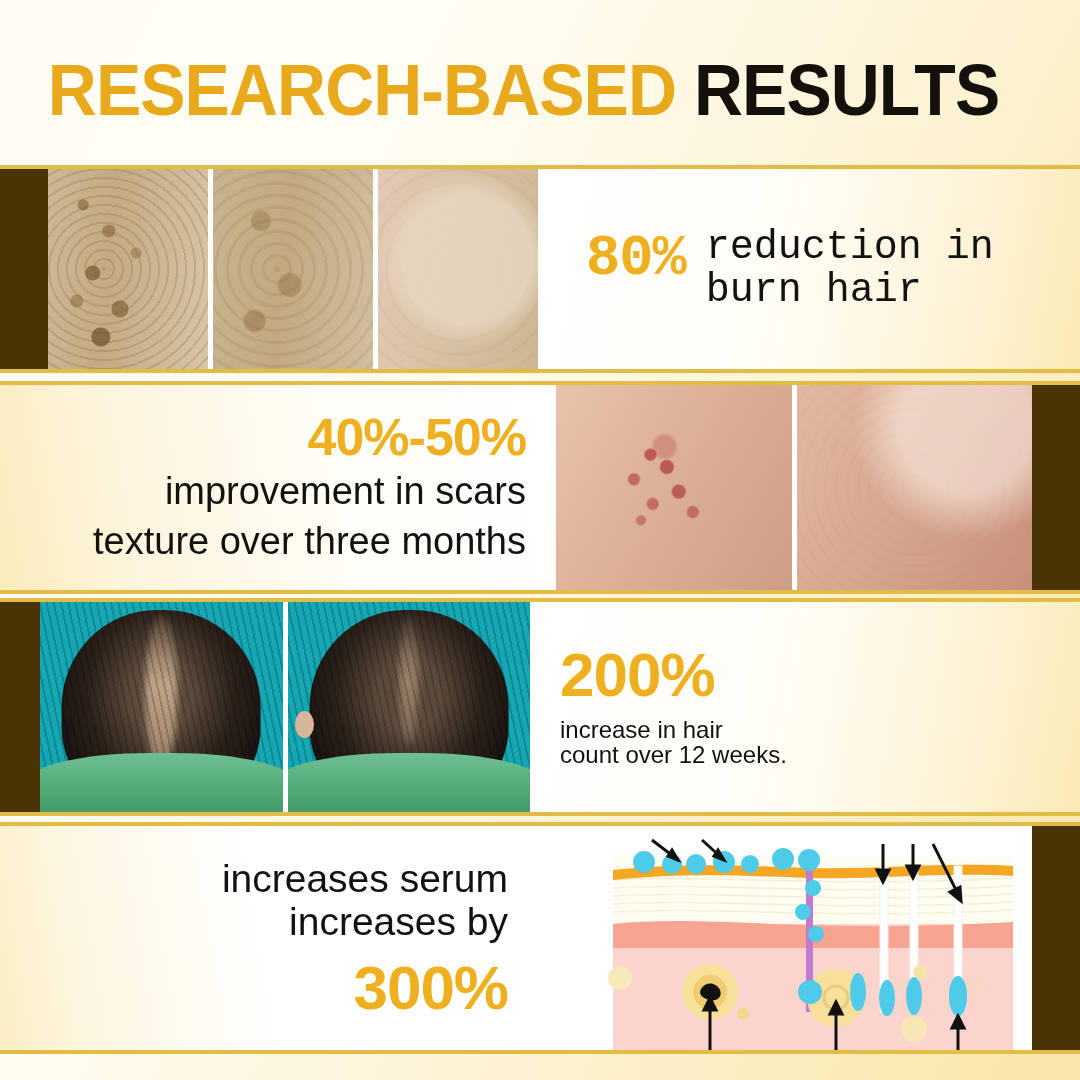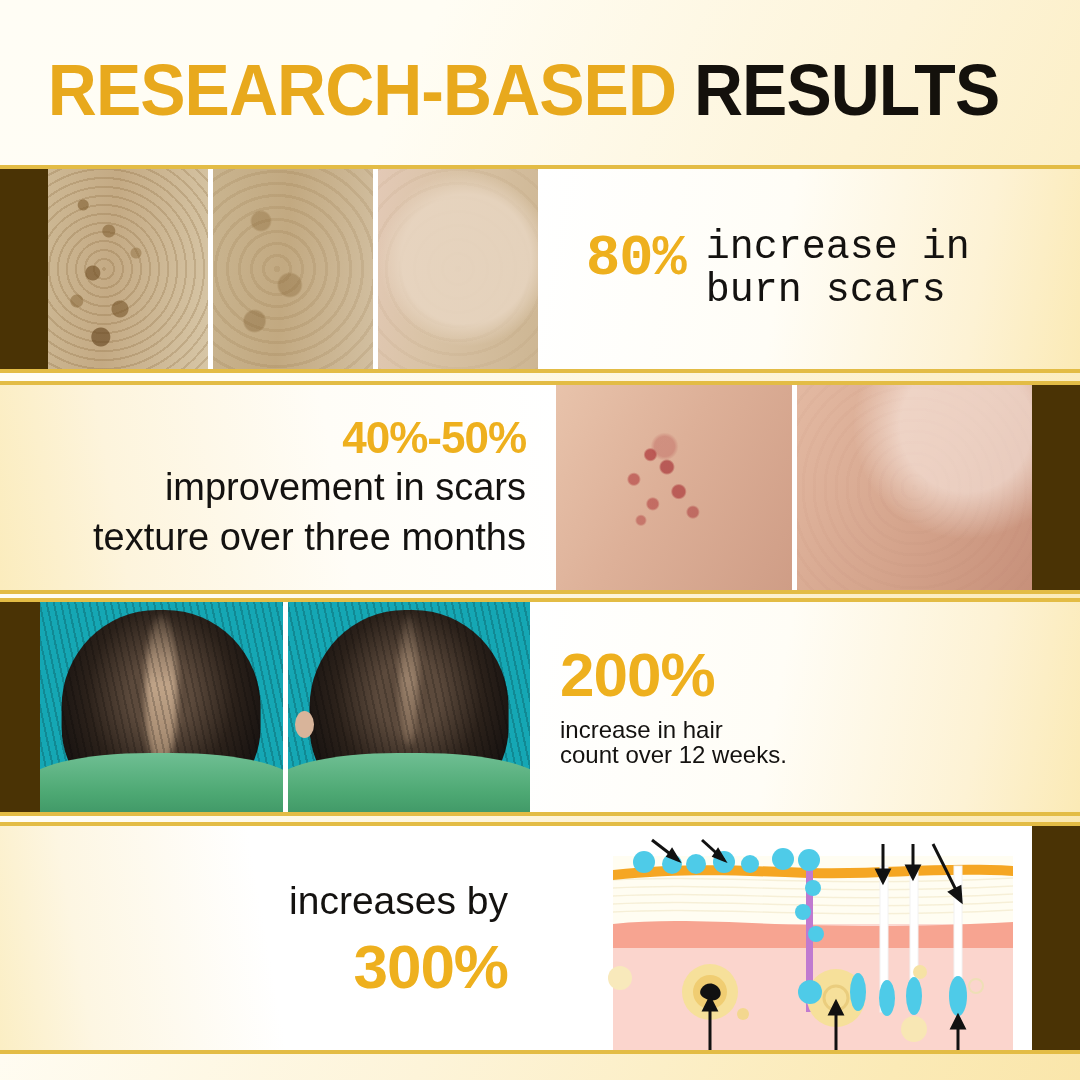--- a/index.html
+++ b/index.html
@@ -52,21 +52,21 @@
   }
   .cap{color:#141210;line-height:1.08;}
 
   
   .r1-wrap{display:flex;align-items:flex-start;padding-left:48px;}
   .r1-stat{font-size:57px;padding-top:6px;}
   .r1-cap{font-size:40px;padding-left:20px;max-width:300px;}
 
   
   .r2-wrap{text-align:right;padding-right:30px;}
-  .r2-stat{font-size:44px;}
+  .r2-stat{font-size:52px;}
   .r2-cap{font-size:38px;margin-top:8px;}
 
   
   .r3-wrap{padding-left:30px;}
   .r3-stat{font-size:62px;}
   .r3-cap{font-size:24px;margin-top:12px;}
 
   
   .r4-wrap{text-align:right;padding-right:50px;}
   .r4-cap{font-size:39px;}
@@ -158,21 +158,21 @@
 
     <div class="panel photostrip" style="left:48px;width:490px;">
       <div class="photo skin-a"></div>
       <div class="photo skin-b"></div>
       <div class="photo skin-c"></div>
     </div>
 
     <div class="panel textpanel" style="left:538px;right:0;">
       <div class="r1-wrap">
         <div class="stat r1-stat">80%</div>
-        <div class="cap r1-cap">increase in burn scars</div>
+        <div class="cap r1-cap">reduction in burn hair</div>
       </div>
     </div>
   </div>
 
   <div class="row" style="top:381px;height:213px;">
     <div class="rule top"></div>
     <div class="rule bot"></div>
     <div class="endcap right"></div>
 
     <div class="panel textpanel" style="left:0;width:556px;
@@ -221,20 +221,21 @@
   </div>
 
   <div class="row" style="top:822px;height:232px;">
     <div class="rule top"></div>
     <div class="rule bot"></div>
     <div class="endcap right"></div>
 
     <div class="panel textpanel" style="left:0;width:558px;
          background:linear-gradient(260deg,#ffffff 0%,#ffffff 52%,#fdf6e2 84%,#fbeec4 100%);">
       <div class="r4-wrap">
+        <div class="cap r4-cap">increases serum</div>
         <div class="cap r4-cap">increases by</div>
         <div class="stat r4-stat">300%</div>
       </div>
     </div>
 
     <div class="panel diagram" style="left:558px;width:474px;">
       <svg viewBox="0 0 474 224" preserveAspectRatio="none">
 
         <g>
           <rect x="55" y="30" width="400" height="194" fill="#fffdf2"></rect>

